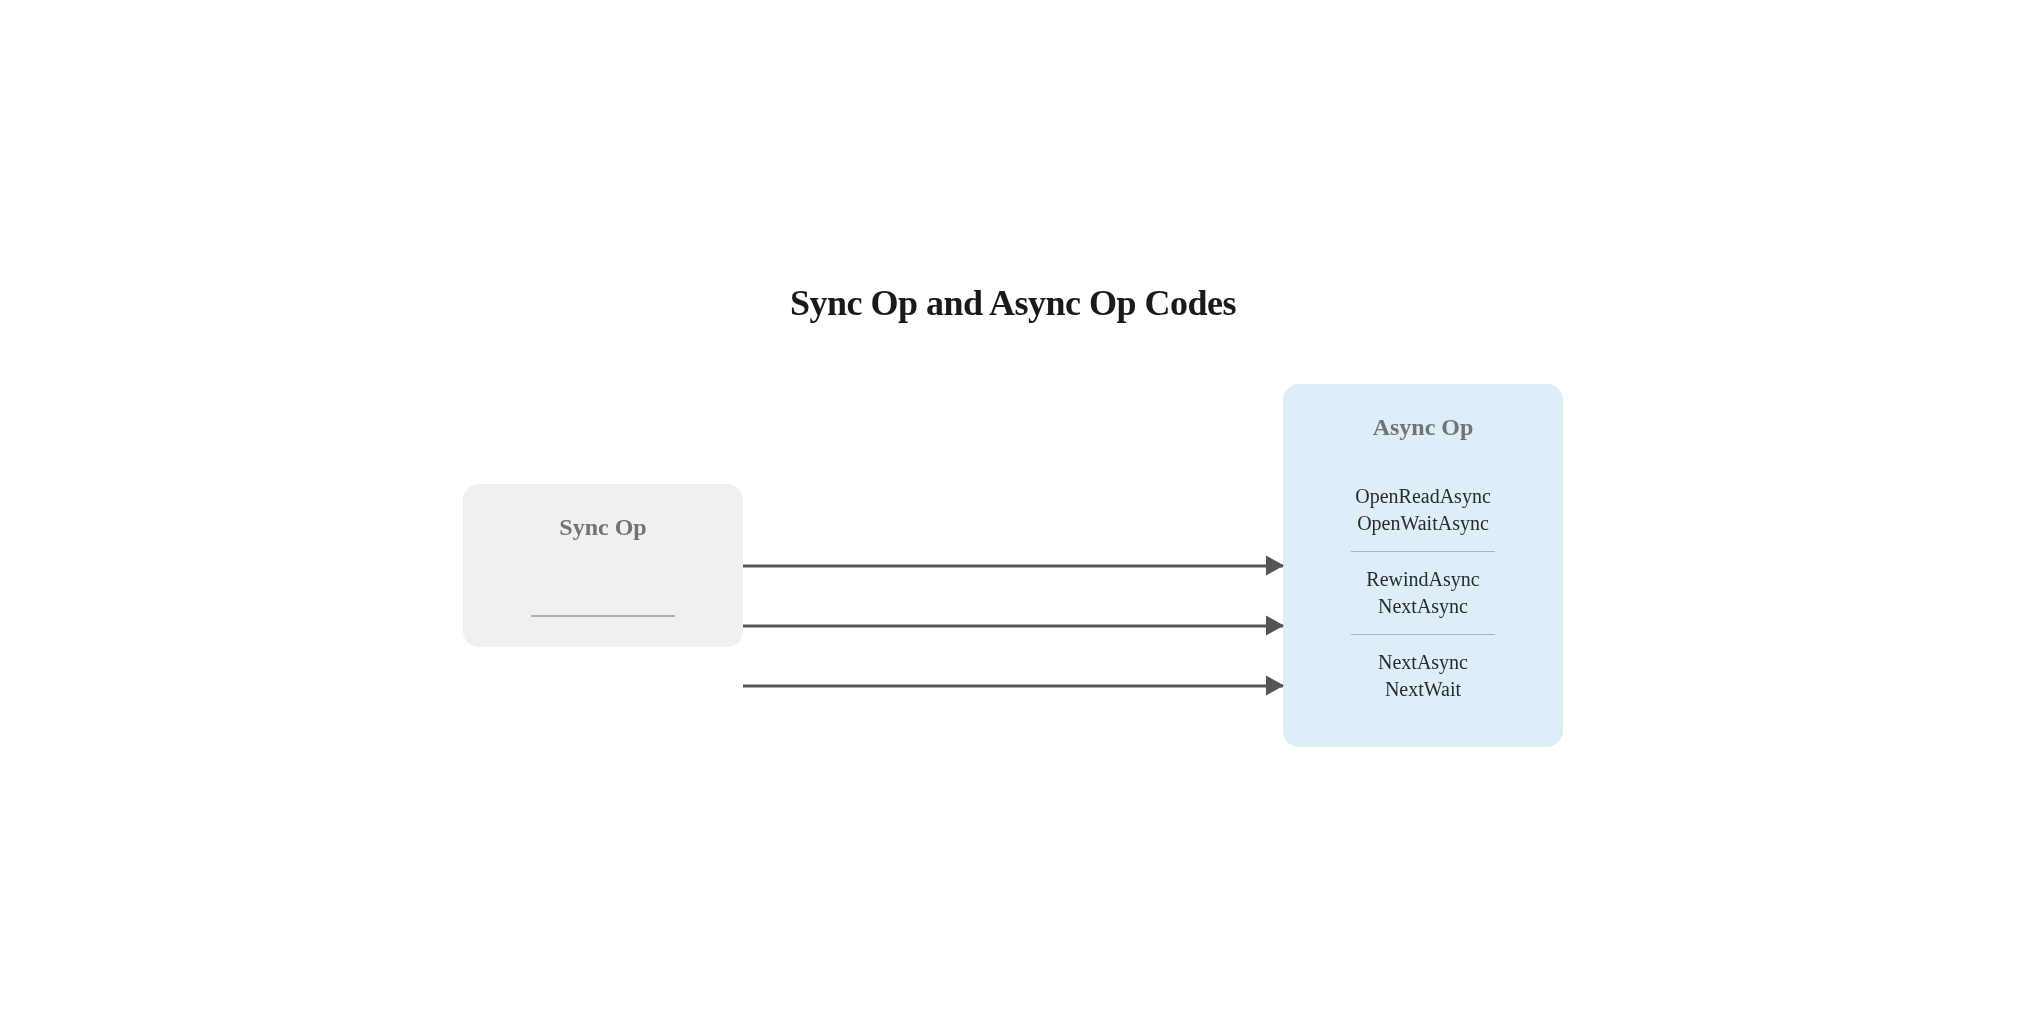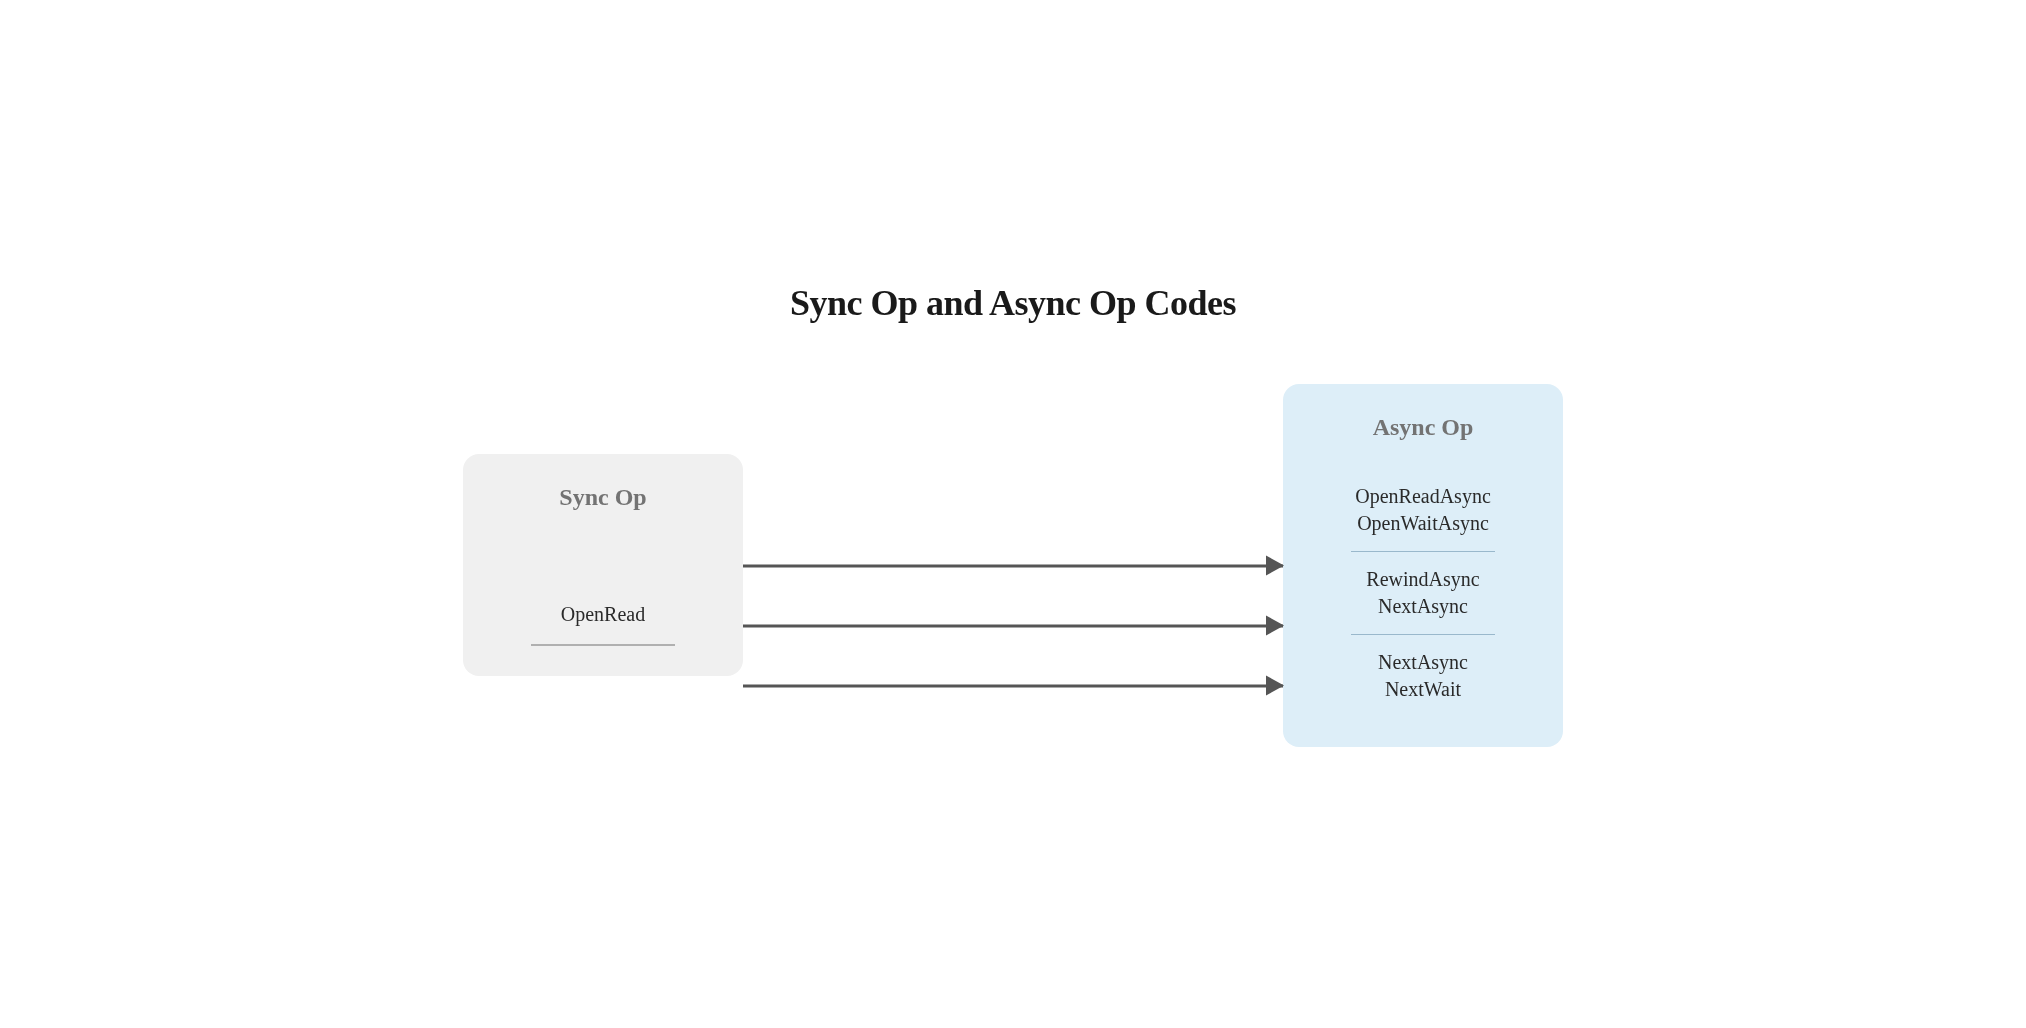--- a/index.html
+++ b/index.html
@@ -153,21 +153,20 @@
 </head>
 <body>
 
 <h1 class="page-title">Sync Op and Async Op Codes</h1>
 
 <div class="diagram-container">
 
   <div class="box sync-box">
     <div class="box-title">Sync Op</div>
     <div class="box-items">
-      <div class="box-item">OpenRead</div>
       <div class="divider"></div>
       <div class="divider"></div>
     </div>
   </div>
 
   <div class="arrows-wrapper" style="position: relative; height: 297px; gap: 0px; flex-direction: unset;">
     <div class="arrow-row" style="position: absolute; top: 149px; left: 0px; right: 0px; transform: translateY(-50%);">
       <div class="arrow-line"></div>
     </div>
     <div class="arrow-row" style="position: absolute; top: 209px; left: 0px; right: 0px; transform: translateY(-50%);">

